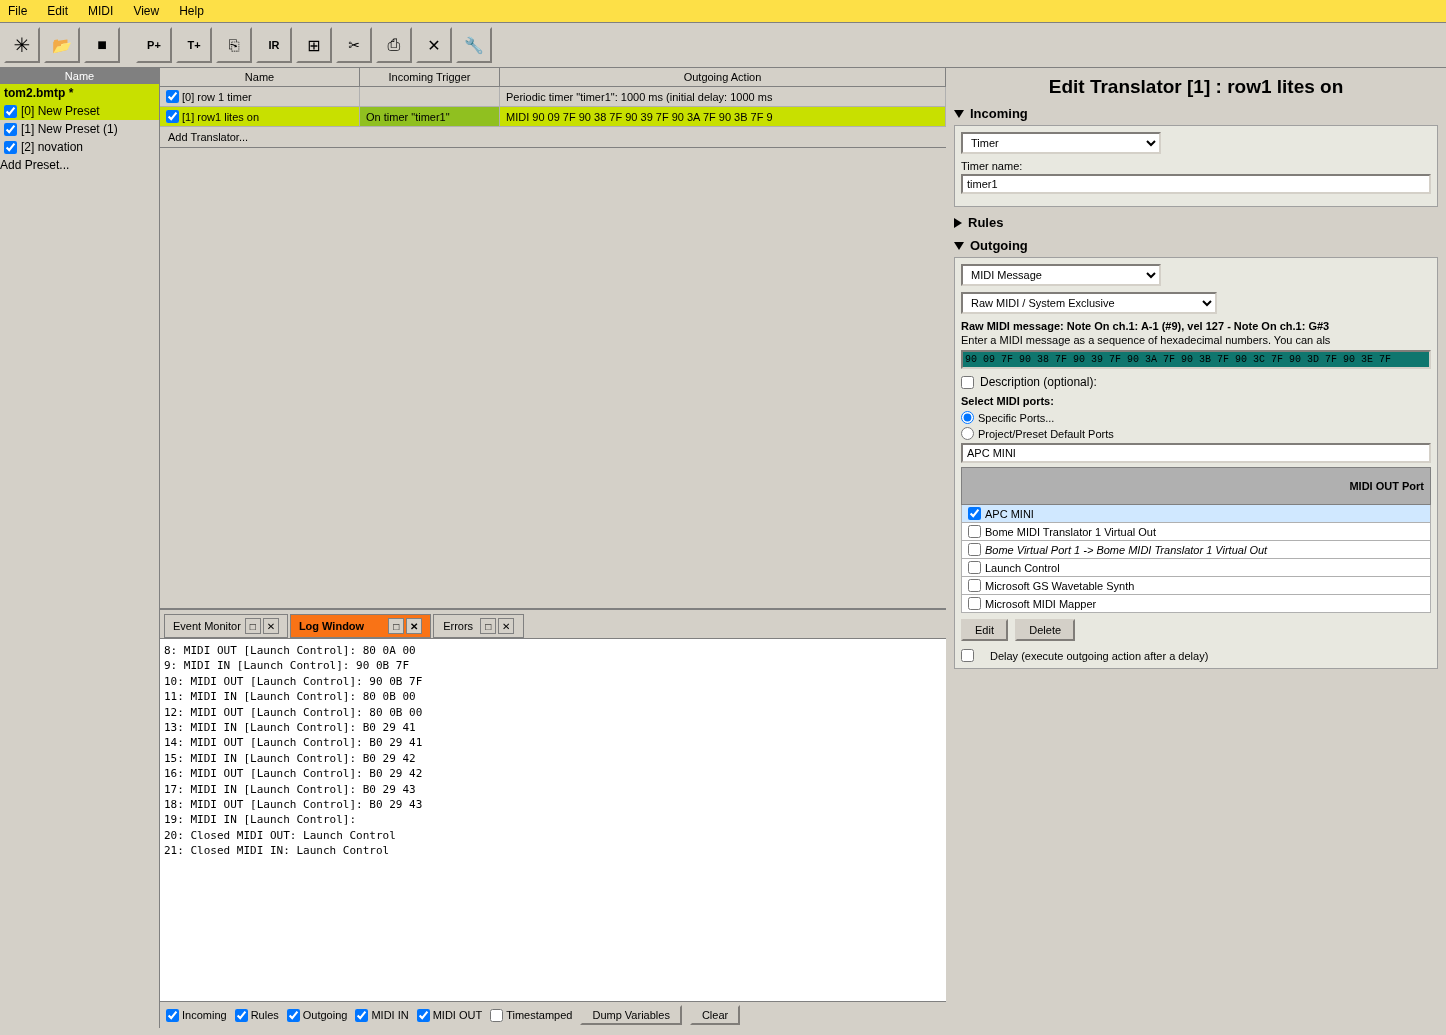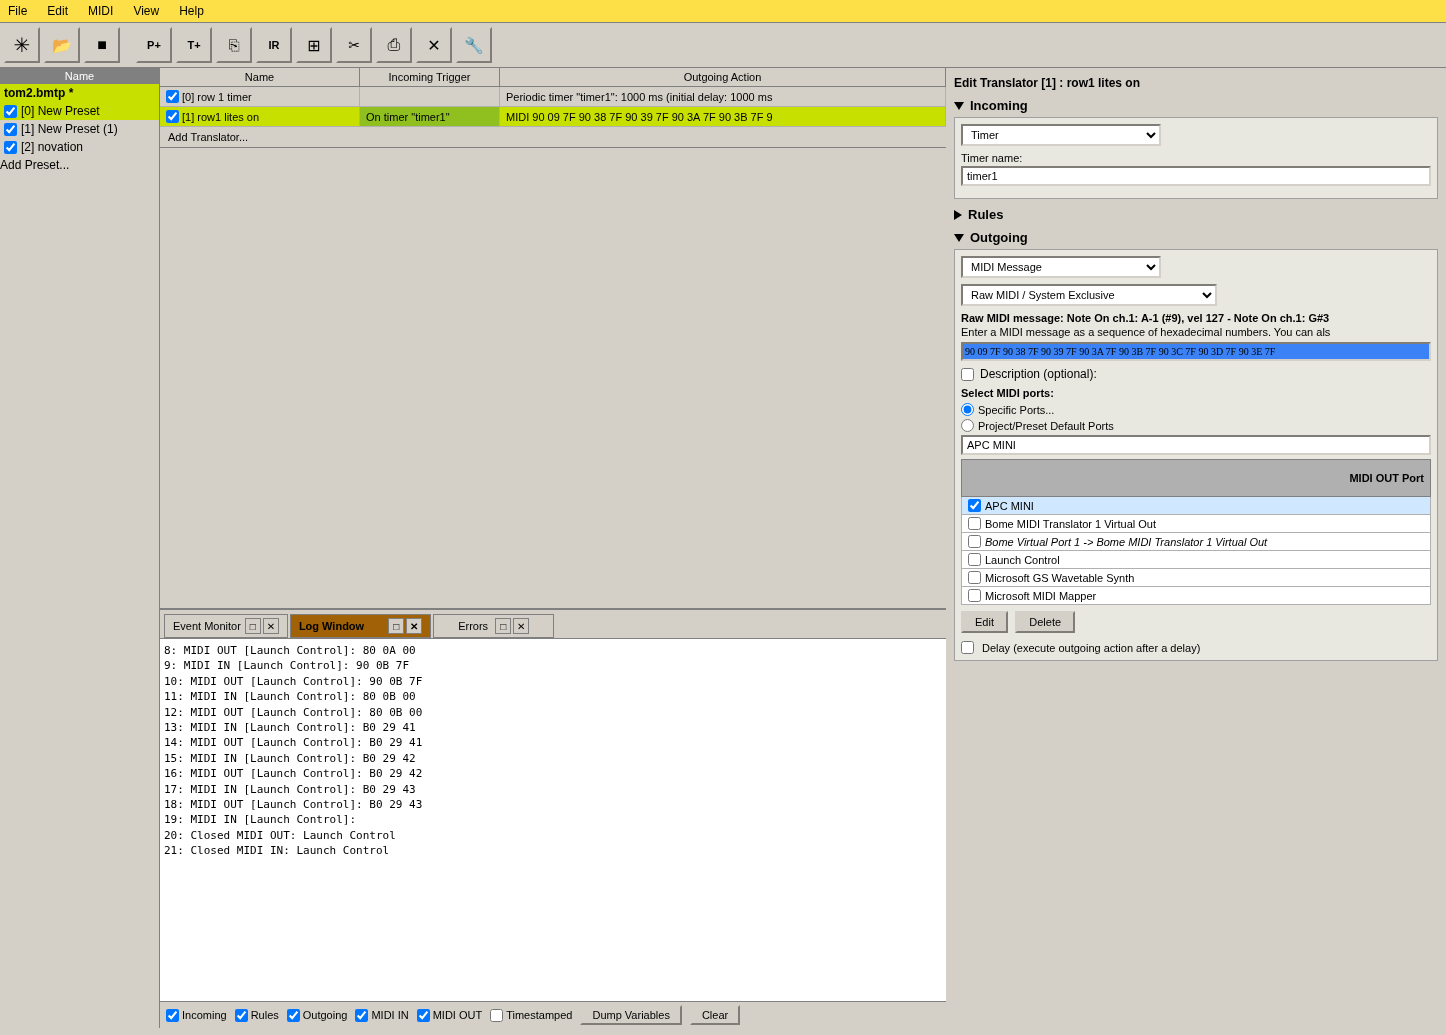--- a/index.html
+++ b/index.html
@@ -30,55 +30,55 @@
     .translator-row { display: grid; grid-template-columns: 200px 140px 1fr; border-bottom: 1px solid #b0b0b0; cursor: pointer; min-height: 20px; }
     .translator-row.selected { background: #c8e000; }
     .td { padding: 2px 6px; border-right: 1px solid #b0b0b0; font-size: 11px; overflow: hidden; white-space: nowrap; display: flex; align-items: center; gap: 3px; }
     .td.green-bg { background: #90c020; }
     .add-translator { padding: 4px 8px; cursor: pointer; font-size: 11px; }
     
     
     .bottom-section { height: 420px; background: #ffffff; border-top: 2px solid #808080; display: flex; flex-direction: column; }
     .bottom-tabs { display: flex; background: #d4d0c8; padding: 4px 4px 0; gap: 2px; border-bottom: 1px solid #808080; }
     .bottom-tab { padding: 3px 8px; border: 1px solid #808080; background: #d4d0c8; cursor: pointer; font-size: 11px; display: flex; align-items: center; gap: 4px; }
-    .bottom-tab.active { background: #a16207; font-weight: bold; gap: 24px; }
+    .bottom-tab.active { background: #f97316; font-weight: bold; gap: 24px; }
     .tab-controls { display: flex; gap: 2px; align-items: center; }
     .tab-ctrl-btn { width: 16px; height: 16px; border: 1px solid #808080; background: #d4d0c8; cursor: pointer; font-size: 10px; display: flex; align-items: center; justify-content: center; }
-    .tab-errors { padding: 3px 24px; background: #d4d0c8; border: 1px solid #808080; cursor: pointer; font-size: 11px; }
+    .tab-errors { padding: 3px 9px; background: #d4d0c8; border: 1px solid #808080; cursor: pointer; font-size: 11px; }
     
     .log-content { flex: 1; overflow-y: auto; font-family: monospace; font-size: 11px; padding: 4px; background: white; color: #000; }
     .log-line { white-space: nowrap; line-height: 1.4; }
     
     .bottom-status-bar { background: #d4d0c8; border-top: 1px solid #808080; padding: 3px 6px; display: flex; align-items: center; gap: 8px; }
     .checkbox-item { display: flex; align-items: center; gap: 3px; font-size: 11px; cursor: pointer; }
     .btn-small { padding: 2px 10px; border: 2px outset #d4d0c8; background: #d4d0c8; cursor: pointer; font-size: 11px; }
     
     
     .right-panel { width: 500px; background: #d4d0c8; overflow-y: auto; padding: 8px; }
-    .editor-title { font-size: 12px; font-weight: bold; margin-bottom: 8px; }
+    .editor-title { font-size: 19px; font-weight: bold; margin-bottom: 8px; text-align: center; }
     .section-header { display: flex; align-items: center; gap: 6px; font-weight: bold; margin: 8px 0 4px; cursor: pointer; font-size: 13px; }
     .section-content { padding: 6px; background: #e8e8e0; border: 1px solid #a0a0a0; margin-bottom: 8px; }
     .form-row { margin-bottom: 6px; }
     .form-label { font-size: 11px; margin-bottom: 2px; }
     .form-select { width: 200px; padding: 2px 4px; font-size: 11px; border: 2px inset #d4d0c8; background: white; }
     .form-input { width: 100%; padding: 2px 4px; font-size: 11px; border: 2px inset #d4d0c8; background: white; }
     .raw-midi-label { font-size: 11px; font-weight: bold; margin-bottom: 2px; }
     .raw-midi-text { font-size: 11px; margin-bottom: 4px; }
-    .raw-midi-value { font-family: Liberation Serif, serif; font-size: 10px; background: #3b82f6; border: 2px inset #d4d0c8; padding: 2px; word-break: break-all; }
+    .raw-midi-value { font-family: Liberation Mono, monospace; font-size: 10px; background: #0f766e; border: 2px inset #d4d0c8; padding: 2px; word-break: break-all; }
     .desc-row { display: flex; align-items: center; gap: 6px; margin-bottom: 6px; }
     .ports-section { margin-bottom: 6px; }
     .ports-label { font-weight: bold; font-size: 11px; margin-bottom: 4px; }
     .radio-item { display: flex; align-items: center; gap: 4px; font-size: 11px; margin-bottom: 3px; cursor: pointer; }
     .port-input { width: 100%; padding: 2px 4px; font-size: 11px; border: 2px inset #d4d0c8; background: white; margin-bottom: 4px; }
     .midi-out-table { width: 100%; border-collapse: collapse; font-size: 11px; }
     .midi-out-table th { background: #b0b0b0; padding: 12px 6px; text-align: right; border: 1px solid #808080; }
     .midi-out-table td { padding: 2px 6px; border: 1px solid #b0b0b0; background: white; }
     .midi-out-table tr.selected td { background: #d0e8ff; }
     .action-btn { padding: 3px 12px; border: 2px outset #d4d0c8; background: #d4d0c8; cursor: pointer; font-size: 11px; margin-right: 4px; }
-    .delay-row { display: flex; align-items: center; gap: 8px; font-size: 11px; margin-top: 8px; }
+    .delay-row { display: flex; align-items: center; gap: 16px; font-size: 11px; margin-top: 8px; }
     
     input[type="checkbox"] { width: 13px; height: 13px; cursor: pointer; }
     input[type="radio"] { cursor: pointer; }
     
     .triangle-right { display: inline-block; width: 0; height: 0; border-top: 5px solid transparent; border-bottom: 5px solid transparent; border-left: 8px solid #000; }
     .triangle-down { display: inline-block; width: 0; height: 0; border-left: 5px solid transparent; border-right: 5px solid transparent; border-top: 8px solid #000; }
     
     .h-scroll { height: 14px; background: #d4d0c8; border-top: 1px solid #808080; }
     .top-half { flex: 1; overflow: hidden; display: flex; flex-direction: column; }
   </style>

